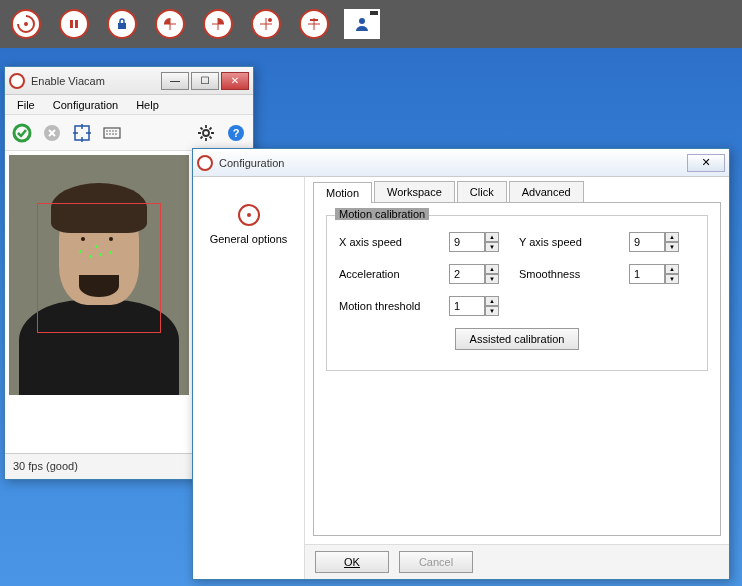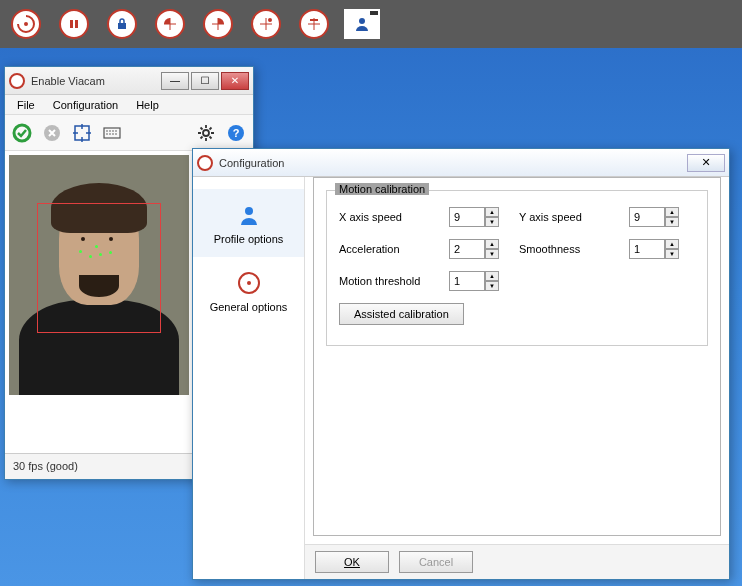--- a/index.html
+++ b/index.html
@@ -238,39 +238,36 @@
 </div>
 
 <div class="win config">
   <div class="titlebar">
     <div class="ticon"></div>
     <div class="title">Configuration</div>
     <div class="close-x">✕</div>
   </div>
   <div class="config-body">
     <div class="left-pane">
-      <div class="left-item sel">
-        <div class="li-icon">
-            <svg width="24" height="24">
-              <circle cx="12" cy="8" r="4" fill="#2a7de1"></circle>
-              <path d="M4 22 a8 7 0 0 1 16 0 Z" fill="#2a7de1"></path>
-            </svg>
-          </div>
-        <div>Profile options</div>
-      </div>
       <div class="left-item">
         <div class="li-icon">
             <div style="width:22px;height:22px;border-radius:50%;border:2.5px solid #c0392b;position:relative">
               <div style="position:absolute;left:7px;top:7px;width:4px;height:4px;background:#c0392b;border-radius:50%"></div>
             </div>
           </div>
         <div>General options</div>
       </div>
     </div>
     <div class="right-pane">
+      <div class="tabs">
+        <div class="tab active">Motion</div>
+        <div class="tab">Workspace</div>
+        <div class="tab">Click</div>
+        <div class="tab">Advanced</div>
+      </div>
       <div class="tab-content">
         <div class="group">
           <div class="group-title">Motion calibration</div>
           <div class="row">
             <label>X axis speed</label>
             <div class="spinbox">
               <input value="9" style="">
               <div class="spinners">
                   <button>▲</button>
                   <button>▼</button>
@@ -308,21 +305,21 @@
           <div class="row">
             <label>Motion threshold</label>
             <div class="spinbox">
               <input value="1" style="">
               <div class="spinners">
                   <button>▲</button>
                   <button>▼</button>
                 </div>
             </div>
           </div>
-          <div class="row" style="justify-content:flex-start;margin-top:6px;margin-bottom:8px">
+          <div class="row" style="justify-content:center;margin-top:6px;margin-bottom:8px">
             <button class="btn">Assisted calibration</button>
           </div>
         </div>
       </div>
       <div class="dlg-buttons">
         <button class="btn" style="min-width:74px;text-decoration:underline">OK</button>
         <button class="btn" style="min-width:74px;color:#999">Cancel</button>
       </div>
     </div>
   </div>

